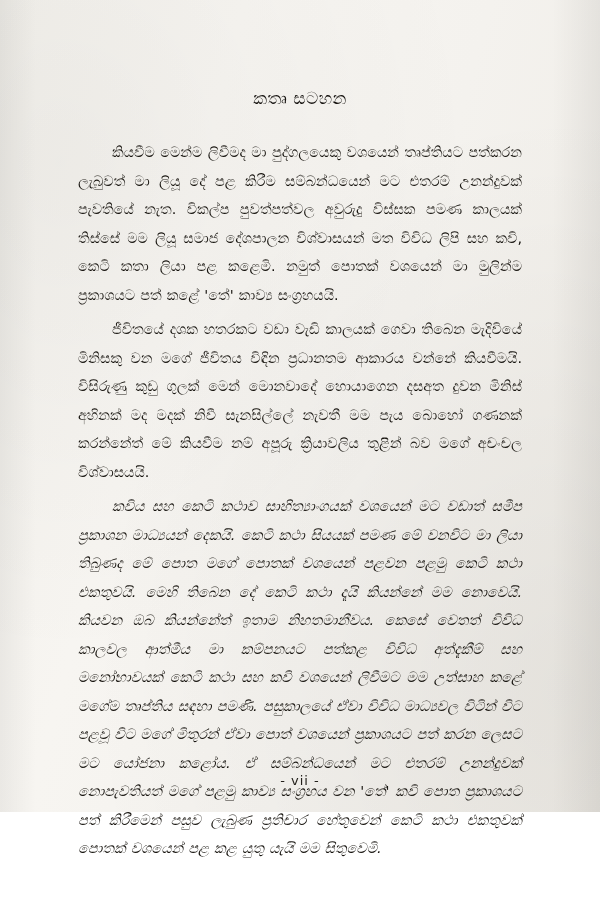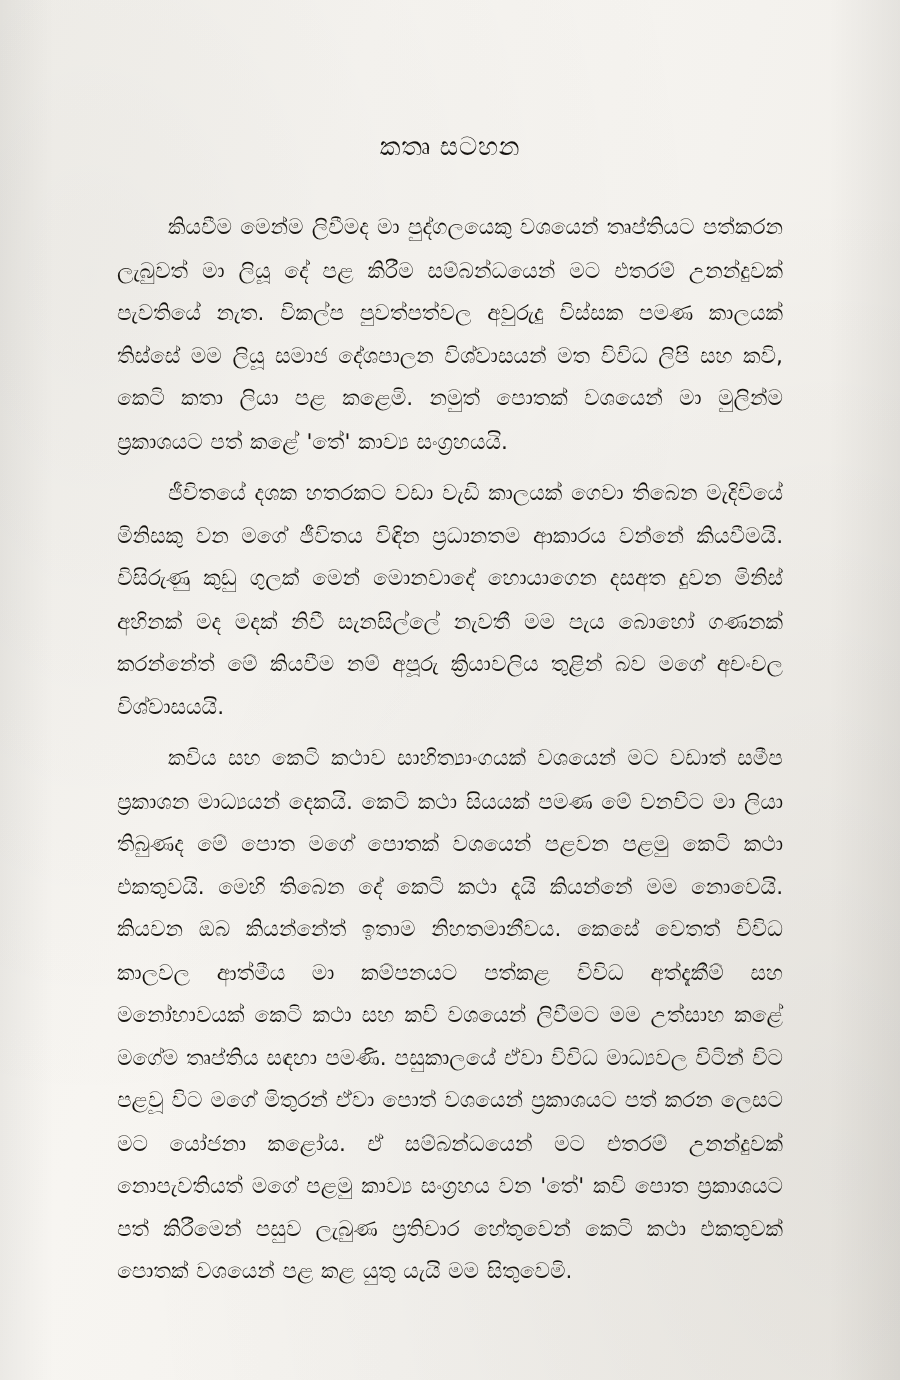--- a/index.html
+++ b/index.html
@@ -9,21 +9,21 @@
   body {
     width: 600px;
     height: 920px;
     background: #ffffff;
     font-family: "DejaVu Sans", sans-serif;
     overflow: hidden;
   }
   .page {
     position: relative;
     width: 600px;
-    height: 920px;
+    height: 812px;
     background: linear-gradient(105deg, #f3f1ec 0%, #f7f5f1 30%, #f4f2ee 60%, #efece6 100%);
     box-sizing: border-box;
   }
   
   .page:before {
     content: "";
     position: absolute;
     left: 0; top: 0; right: 0; bottom: 0;
     background:
       radial-gradient(ellipse at 10% 20%, rgba(0,0,0,0.035) 0%, rgba(0,0,0,0) 55%),
@@ -50,20 +50,21 @@
     text-justify: inter-word;
     font-size: 14.4px;
     line-height: 28.5px;
     color: #17140f;
     margin: 0 0 6px 0;
     text-indent: 34px;
     word-spacing: 0.5px;
   }
   .para:last-of-type {
     margin-bottom: 16px;
+    font-style: italic;
   }
   .folio {
     position: absolute;
     bottom: 24px;
     left: 0;
     right: 0;
     text-align: center;
     font-size: 13px;
     color: #23201b;
     letter-spacing: 1px;
@@ -72,13 +73,14 @@
 </head>
 <body>
 
 <div class="page">
   <div class="content">
     <div class="chapter-title">කතෘ සටහන</div>
     <p class="para">කියවීම මෙන්ම ලිවීමද මා පුද්ගලයෙකු වශයෙන් තෘප්තියට පත්කරන ලැබුවත් මා ලියූ දේ පළ කිරීම සම්බන්ධයෙන් මට එතරම් උනන්දුවක් පැවතියේ නැත. විකල්ප පුවත්පත්වල අවුරුදු විස්සක පමණ කාලයක් තිස්සේ මම ලියූ සමාජ දේශපාලන විශ්වාසයන් මත විවිධ ලිපි සහ කවි, කෙටි කතා ලියා පළ කළෙමි. නමුත් පොතක් වශයෙන් මා මුලින්ම ප්‍රකාශයට පත් කළේ 'තේ' කාව්‍ය සංග්‍රහයයි.</p>
     <p class="para">ජීවිතයේ දශක හතරකට වඩා වැඩි කාලයක් ගෙවා තිබෙන මැදිවියේ මිනිසකු වන මගේ ජීවිතය විඳින ප්‍රධානතම ආකාරය වන්නේ කියවීමයි. විසිරුණු කුඩු ගුලක් මෙන් මොනවාදේ හොයාගෙන දසඅත දුවන මිනිස් අහිනක් මද මදක් නිවී සැනසිල්ලේ නැවතී මම පැය බොහෝ ගණනක් කරන්නේත් මේ කියවීම නම් අපූරු ක්‍රියාවලිය තුළින් බව මගේ අචංචල විශ්වාසයයි.</p>
     <p class="para">කවිය සහ කෙටි කථාව සාහිත්‍යාංගයක් වශයෙන් මට වඩාත් සමීප ප්‍රකාශන මාධ්‍යයන් දෙකයි. කෙටි කථා සියයක් පමණ මේ වනවිට මා ලියා තිබුණද මේ පොත මගේ පොතක් වශයෙන් පළවන පළමු කෙටි කථා එකතුවයි. මෙහි තිබෙන දේ කෙටි කථා දෑයි කියන්නේ මම නොවෙයි. කියවන ඔබ කියන්නේත් ඉතාම නිහතමානීවය. කෙසේ වෙතත් විවිධ කාලවල ආත්මීය මා කම්පනයට පත්කළ විවිධ අත්දැකීම් සහ මනෝභාවයක් කෙටි කථා සහ කවි වශයෙන් ලිවීමට මම උත්සාහ කළේ මගේම තෘප්තිය සඳහා පමණි. පසුකාලයේ ඒවා විවිධ මාධ්‍යවල විටින් විට පළවූ විට මගේ මිතුරන් ඒවා පොත් වශයෙන් ප්‍රකාශයට පත් කරන ලෙසට මට යෝජනා කළෝය. ඒ සම්බන්ධයෙන් මට එතරම් උනන්දුවක් නොපැවතියත් මගේ පළමු කාව්‍ය සංග්‍රහය වන 'තේ' කවි පොත ප්‍රකාශයට පත් කිරීමෙන් පසුව ලැබුණ ප්‍රතිචාර හේතුවෙන් කෙටි කථා එකතුවක් පොතක් වශයෙන් පළ කළ යුතු යැයි මම සිතුවෙමි.</p>
   </div>
+  <div class="folio">- vii -</div>
 </div>
 
 </body></html>

